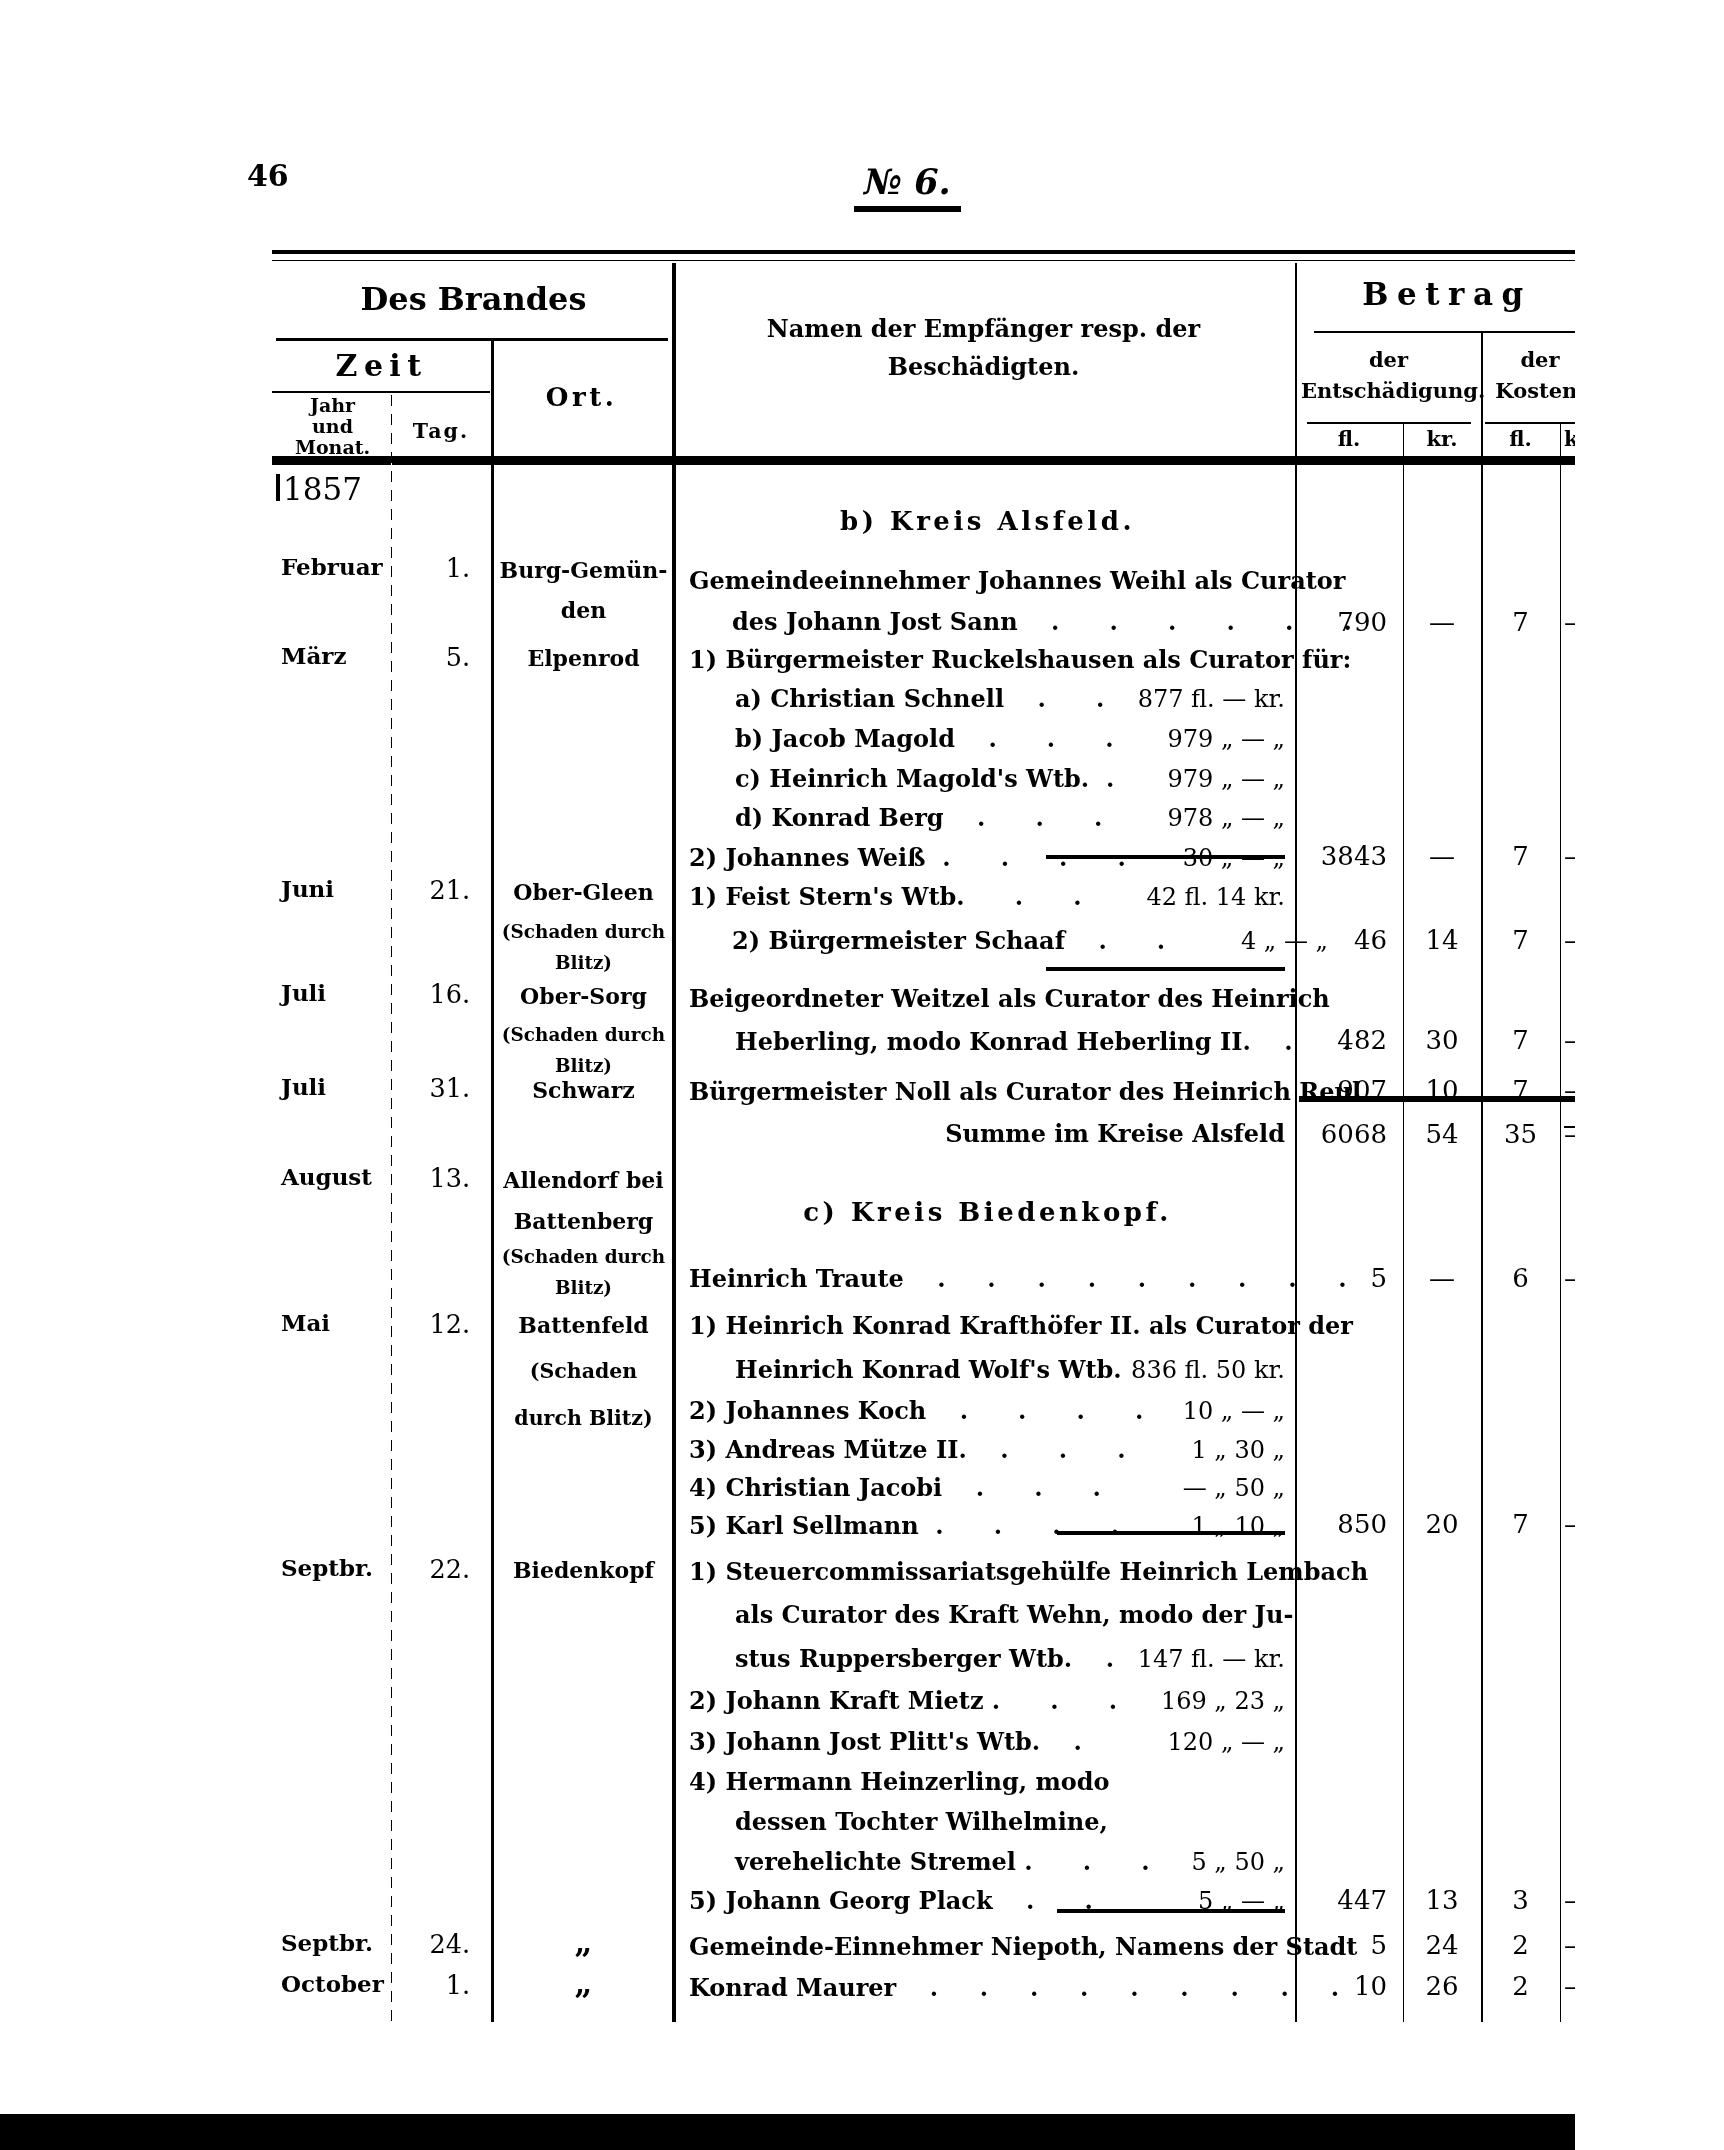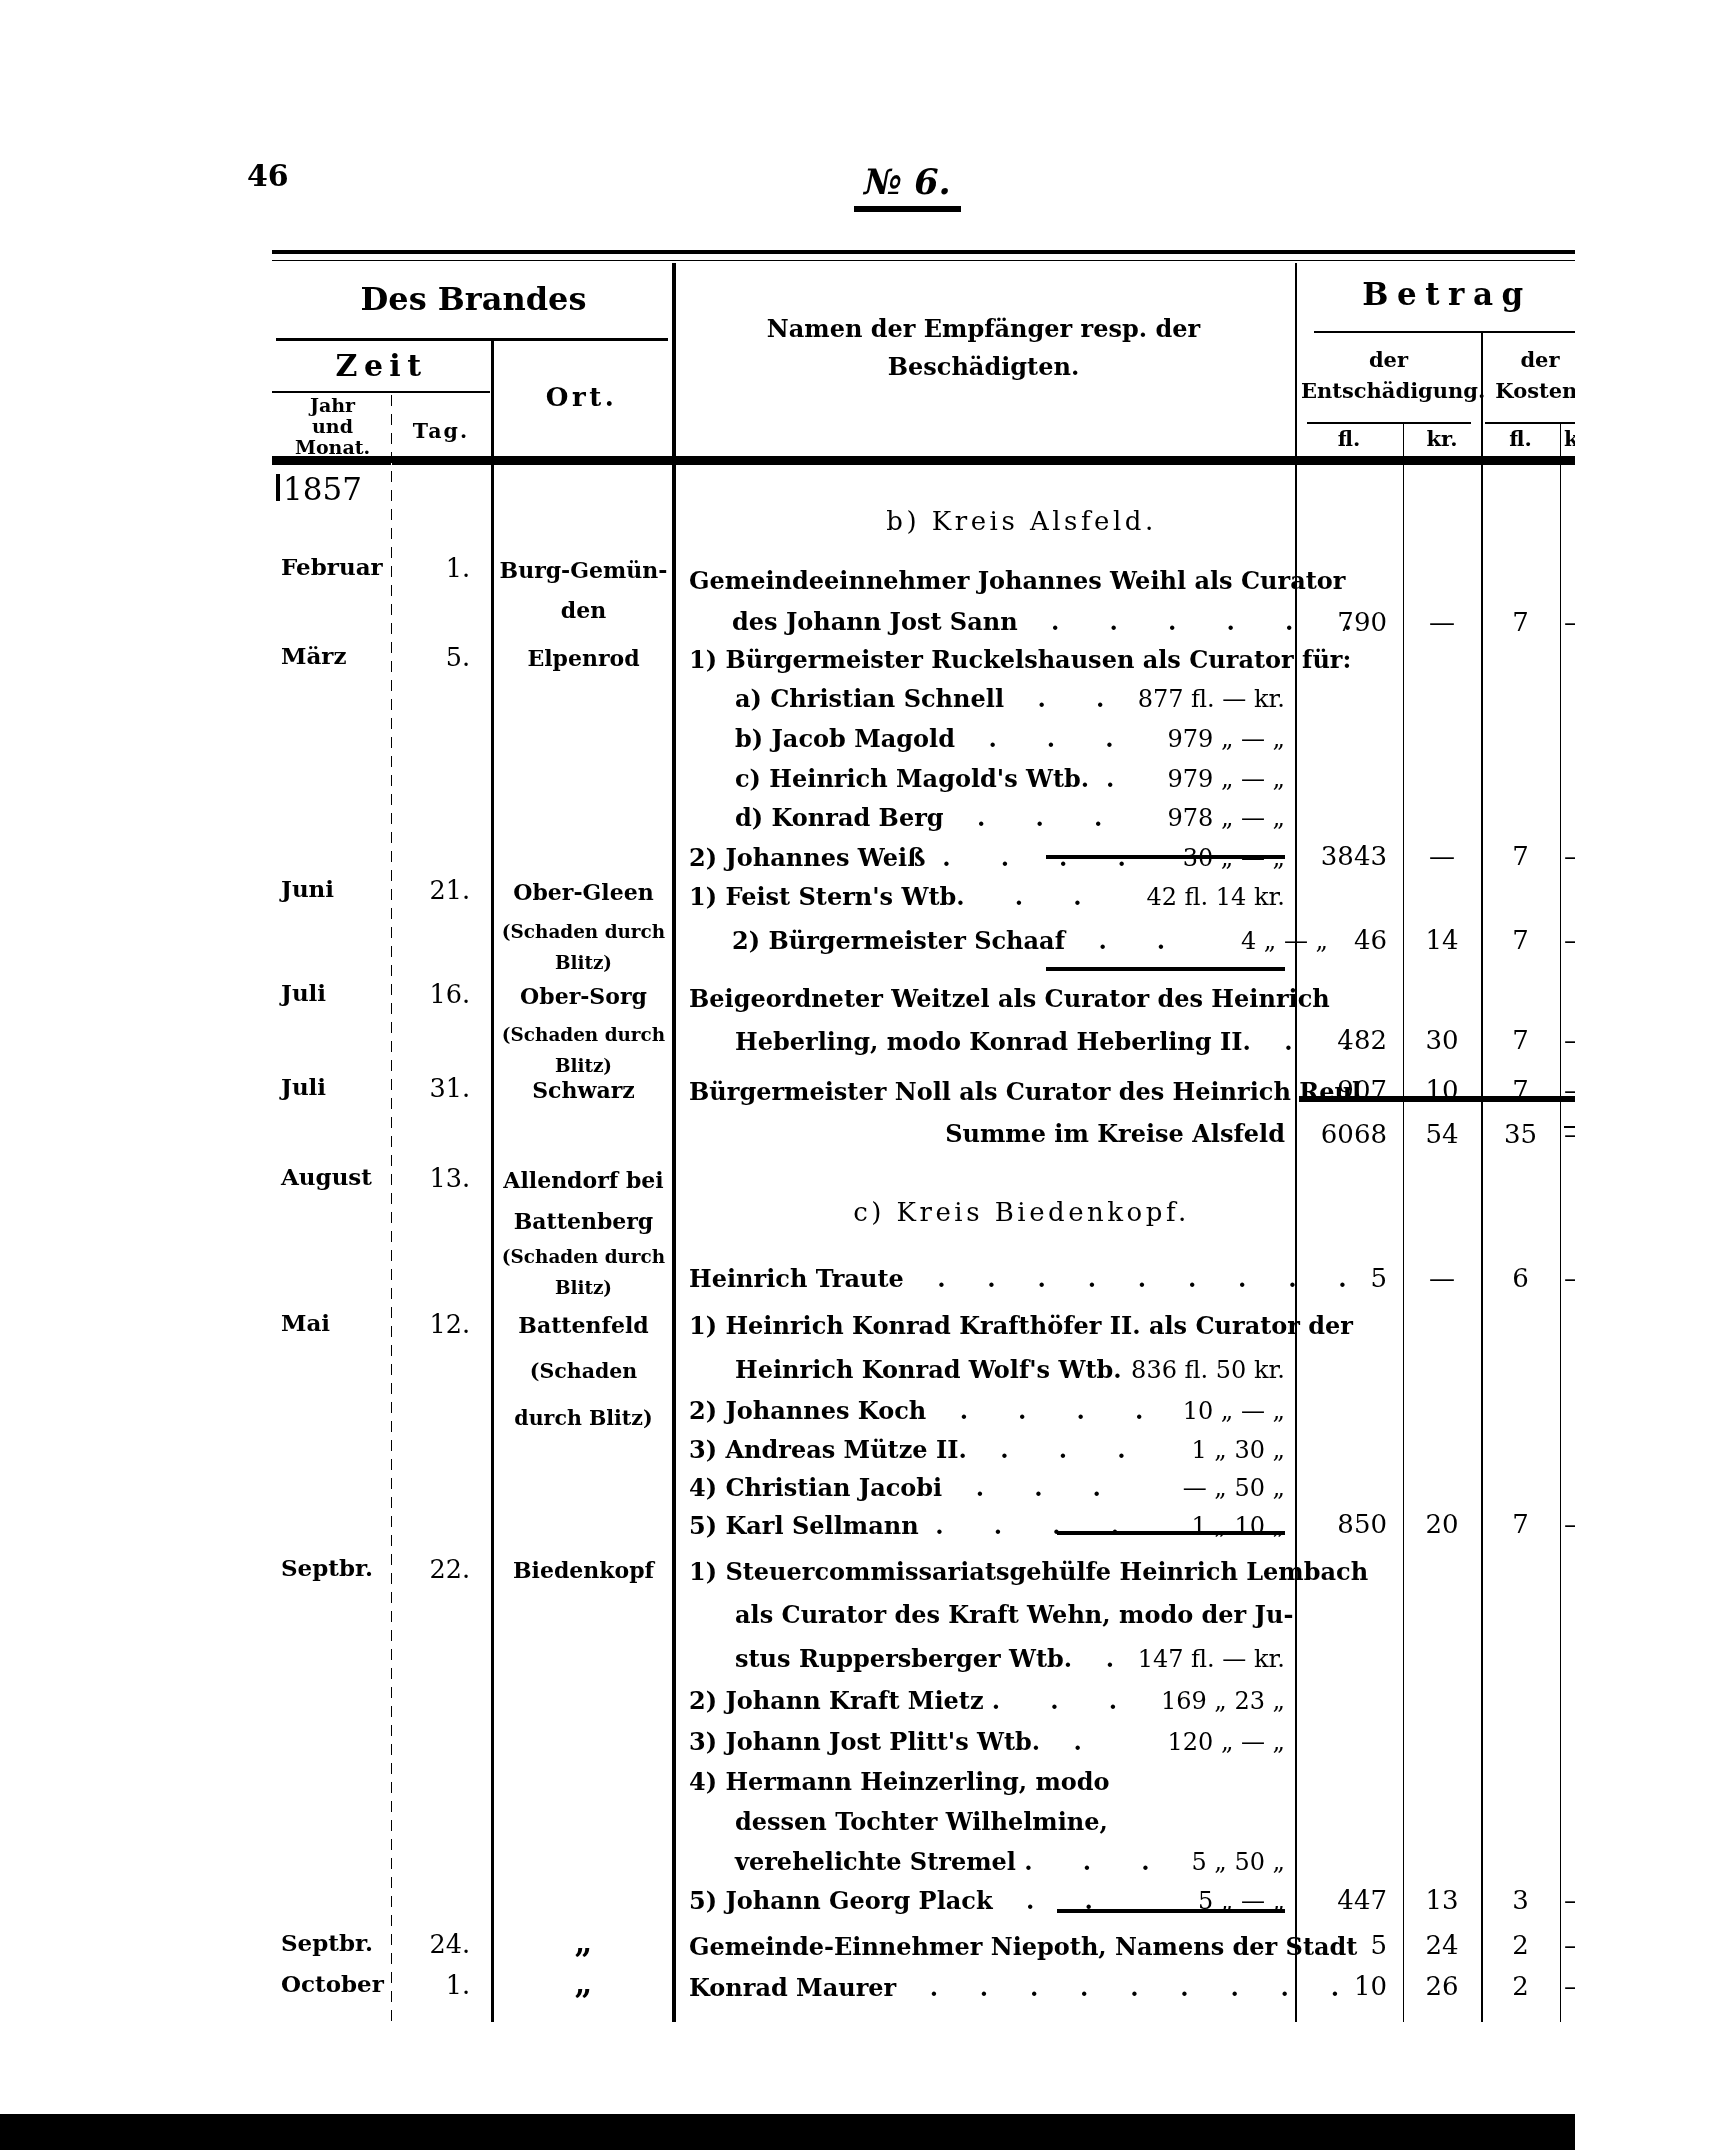--- a/index.html
+++ b/index.html
@@ -17,22 +17,22 @@
   .mon { position:absolute; left:281px; font-weight:700; font-size:23px; white-space:pre; }
   .day { position:absolute; left:391px; width:79px; text-align:right; font-size:25.5px; }
   .ortc{ position:absolute; left:495px; width:177px; text-align:center; font-weight:700; font-size:22px; white-space:pre; }
   .orts{ font-size:18.4px; }
   .ditto{ font-size:31px; }
   .amt { position:absolute; font-size:26px; }
   .efl { left:1297px; width:90px; text-align:right; }
   .ekr { left:1403px; width:78px; text-align:center; }
   .kfl { left:1481px; width:79px; text-align:center; }
   .kkr { left:1555px; width:44px;  text-align:center; }
-  .secttl { position:absolute; left:723px; width:597px; text-align:center;
-            font-weight:400; font-size:26px; letter-spacing:3.5px; white-space:pre; }
+  .secttl { position:absolute; left:689px; width:597px; text-align:center;
+            font-weight:700; font-size:26px; letter-spacing:3.5px; white-space:pre; }
   .pno  { position:absolute; left:247px; top:158px; font-size:30px; font-weight:700; }
   .issue{ position:absolute; left:854px; top:161px; font-size:35px; font-weight:700; font-style:italic;
           padding:0 10px 4.2px 10px; border-bottom:6.4px solid #000; }
   .year { position:absolute; left:283px; top:471px; font-size:31px; }
   .sumlabel { position:absolute; left:689px; width:596px; top:1119px; text-align:right;
               font-weight:700; font-size:24px; }
 </style>
 </head>
 <body>
 

